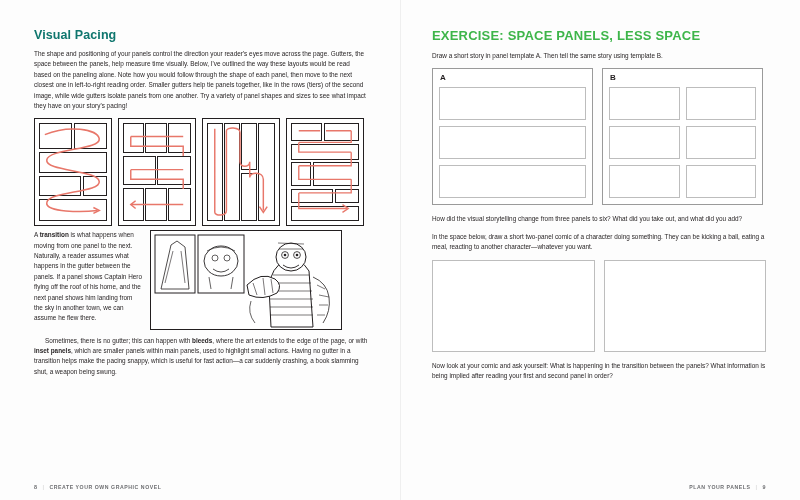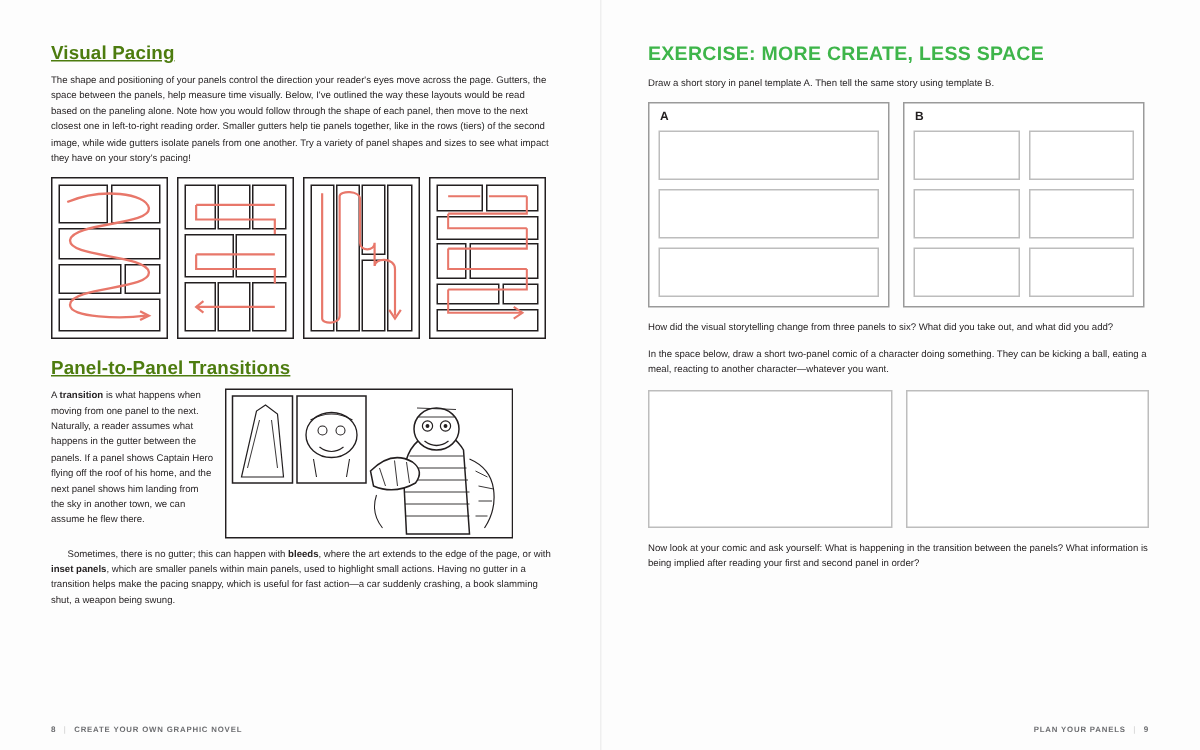--- a/index.html
+++ b/index.html
@@ -25,24 +25,23 @@
   .page-left, .page-right {
     width: 400px; height: 500px;
     position: relative;
   }
   .inner-left { padding: 28px 32px 0 34px; }
   .inner-right { padding: 28px 34px 0 32px; }
 
   h2.sec-head {
     font-size: 12.5px;
     font-weight: bold;
-    color: #4d7c0f;
+    color: #0f766e;
     margin: 0 0 7px 0;
     letter-spacing: .1px;
-    text-decoration: underline;
   }
   h2.ex-head {
     font-size: 13px;
     font-weight: bold;
     color: #3eb54a;
     margin: 0 0 8px 0;
     letter-spacing: .2px;
   }
   p.body {
     font-size: 6.4px;
@@ -223,21 +222,20 @@
             <div class="cell" style="left:0;top:84%;width:100%;height:16%"></div>
             <svg class="arrow-layer" viewBox="0 0 70 100" preserveAspectRatio="none">
               <path d="M8 8 L30 8 M36 8 L62 8 M62 8 L62 20 L8 20 M8 20 L8 30 L62 30 M62 30 L62 44 L8 44 M8 44 L8 58 L62 58 M62 58 L62 72 L8 72 M8 72 L8 88 L58 88" fill="none" stroke="#e8776a" stroke-width="1.4"></path>
               <path d="M53 84 L59 88 L53 92" fill="none" stroke="#e8776a" stroke-width="1.4"></path>
             </svg>
           </div>
         </div>
 
       </div>
 
-      <h2 class="sec-head" style="margin-top:12px">Panel-to-Panel Transitions</h2>
 
       <div class="trans-wrap">
         <div class="trans-text">
           <p class="body"><span>A </span><span class="bold">transition</span><span> is what happens when moving from one panel to the next. Naturally, a reader assumes what happens in the gutter between the panels. If a panel shows Captain Hero flying off the roof of his home, and the next panel shows him landing from the sky in another town, we can assume he flew there.</span></p>
         </div>
 
         <div class="comic-box">
           <svg width="192" height="100" viewBox="0 0 192 100">
             <rect x="0" y="0" width="192" height="100" fill="#ffffff"></rect>
 
@@ -278,21 +276,21 @@
     <div class="footer footer-left">
       <span class="pagenum">8</span>
       <span class="fdiv">|</span>
       <span>CREATE YOUR OWN GRAPHIC NOVEL</span>
     </div>
   </div>
 
   <div class="page-right">
     <div class="inner-right">
 
-      <h2 class="ex-head">EXERCISE: MORE CREATE, LESS SPACE</h2>
+      <h2 class="ex-head">EXERCISE: SPACE PANELS, LESS SPACE</h2>
       <p class="body">Draw a short story in panel template A. Then tell the same story using template B.</p>
 
       <div class="tmpl-row">
 
         <div class="tmpl">
           <span class="tmpl-label">A</span>
           <div class="tmpl-inner">
             <div class="slot"></div>
             <div class="slot"></div>
             <div class="slot"></div>

